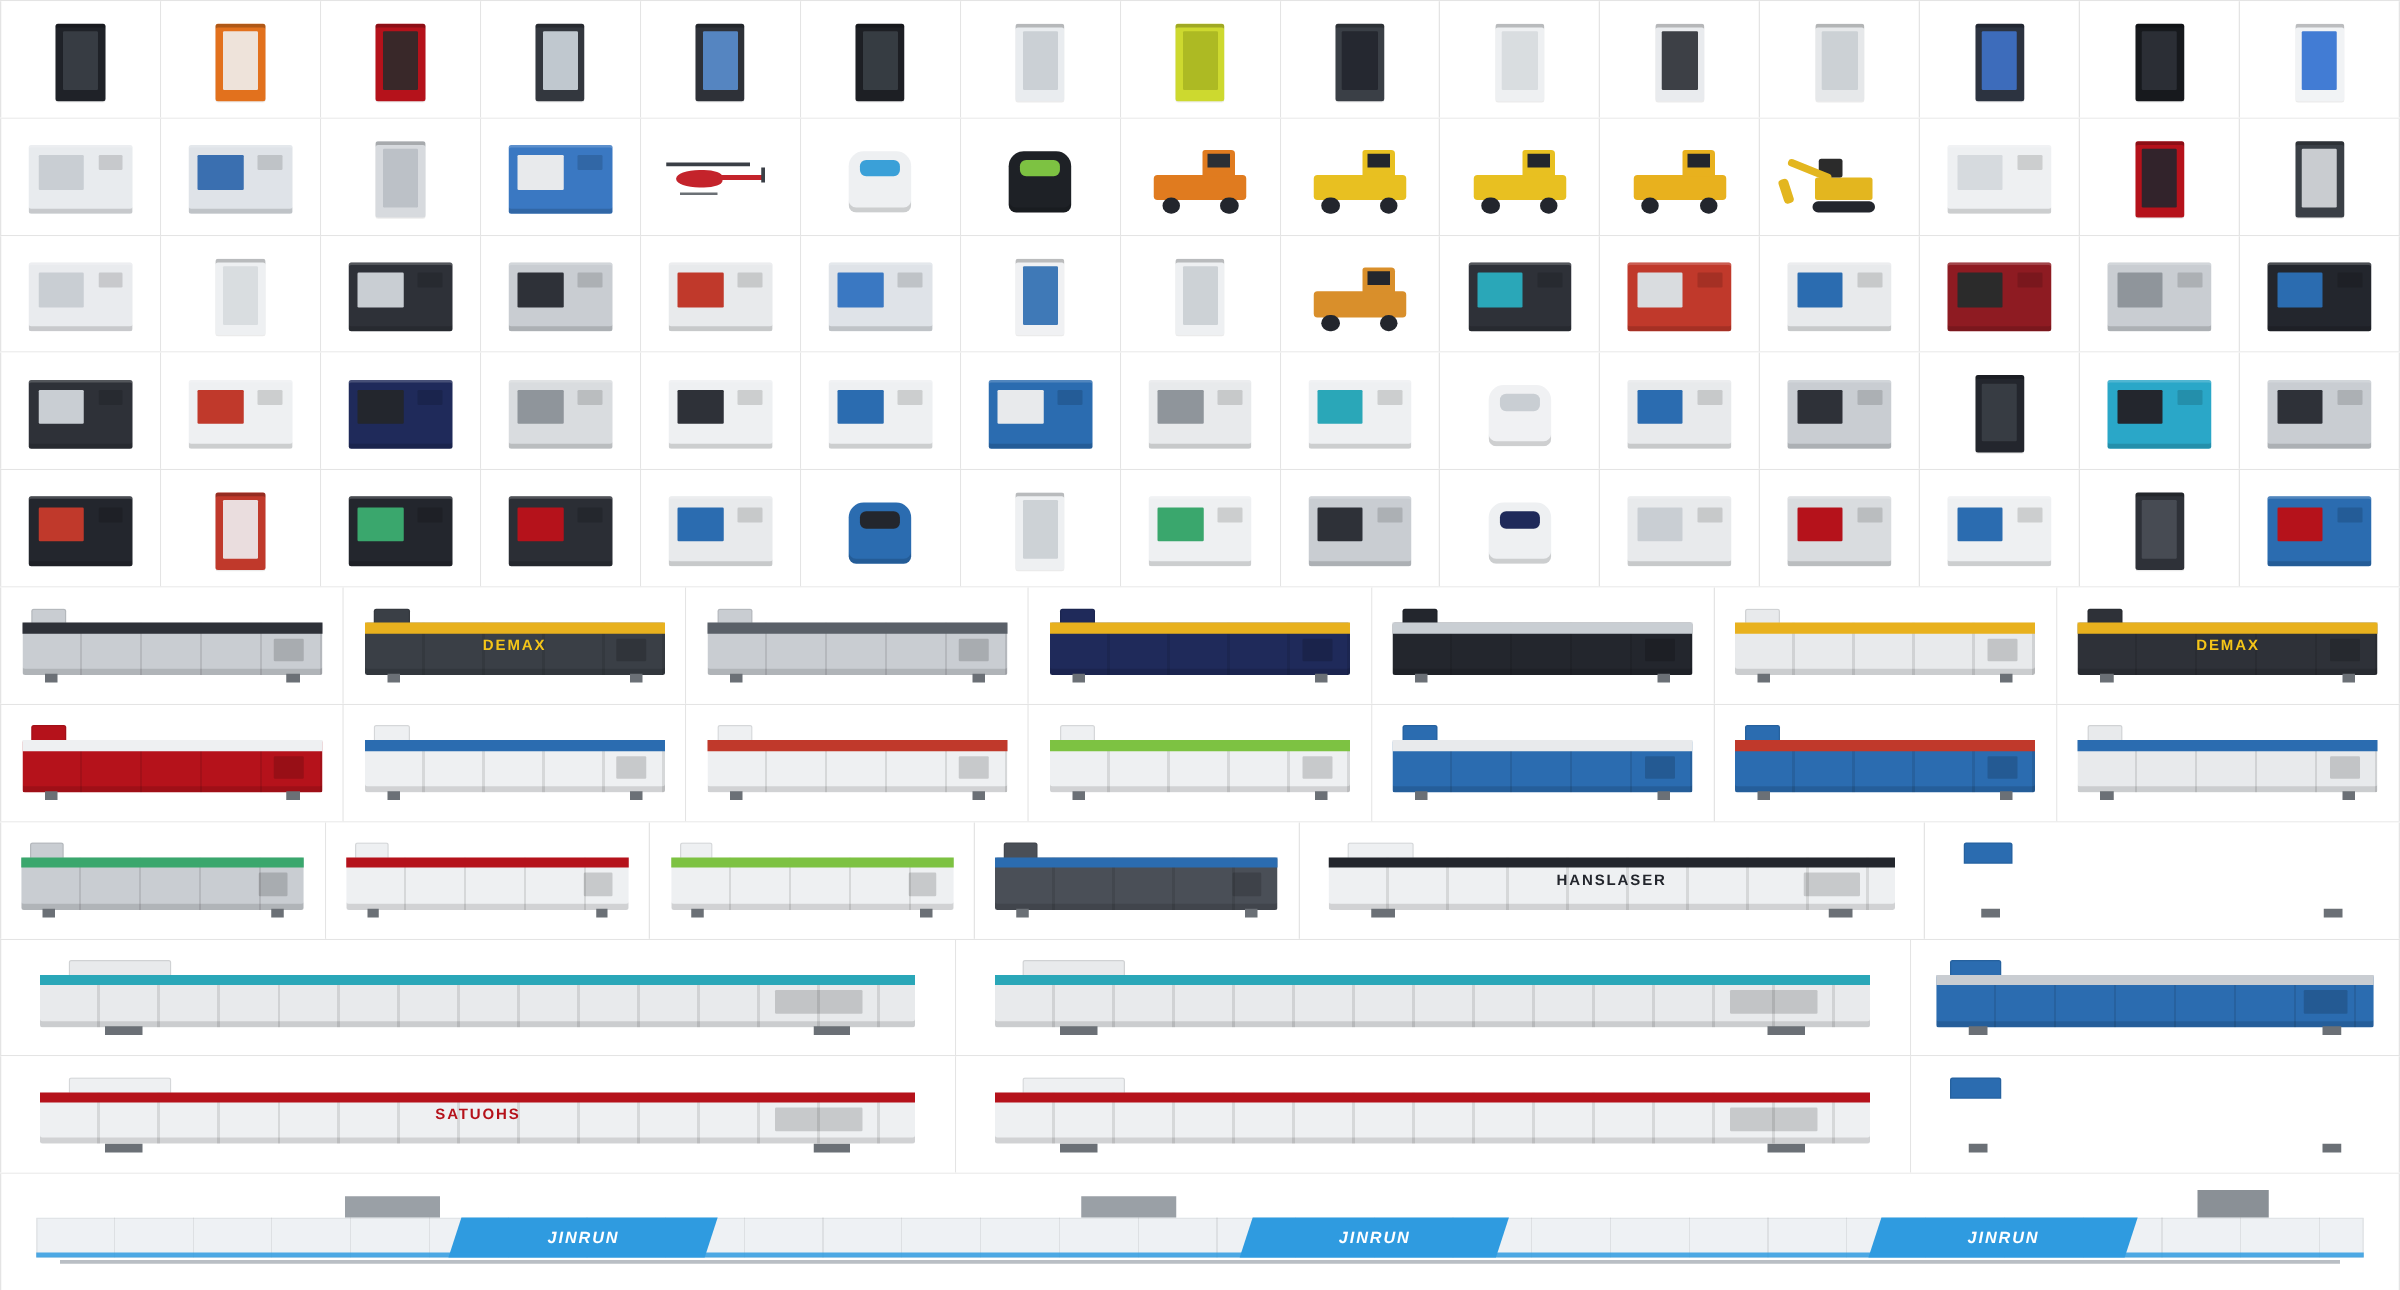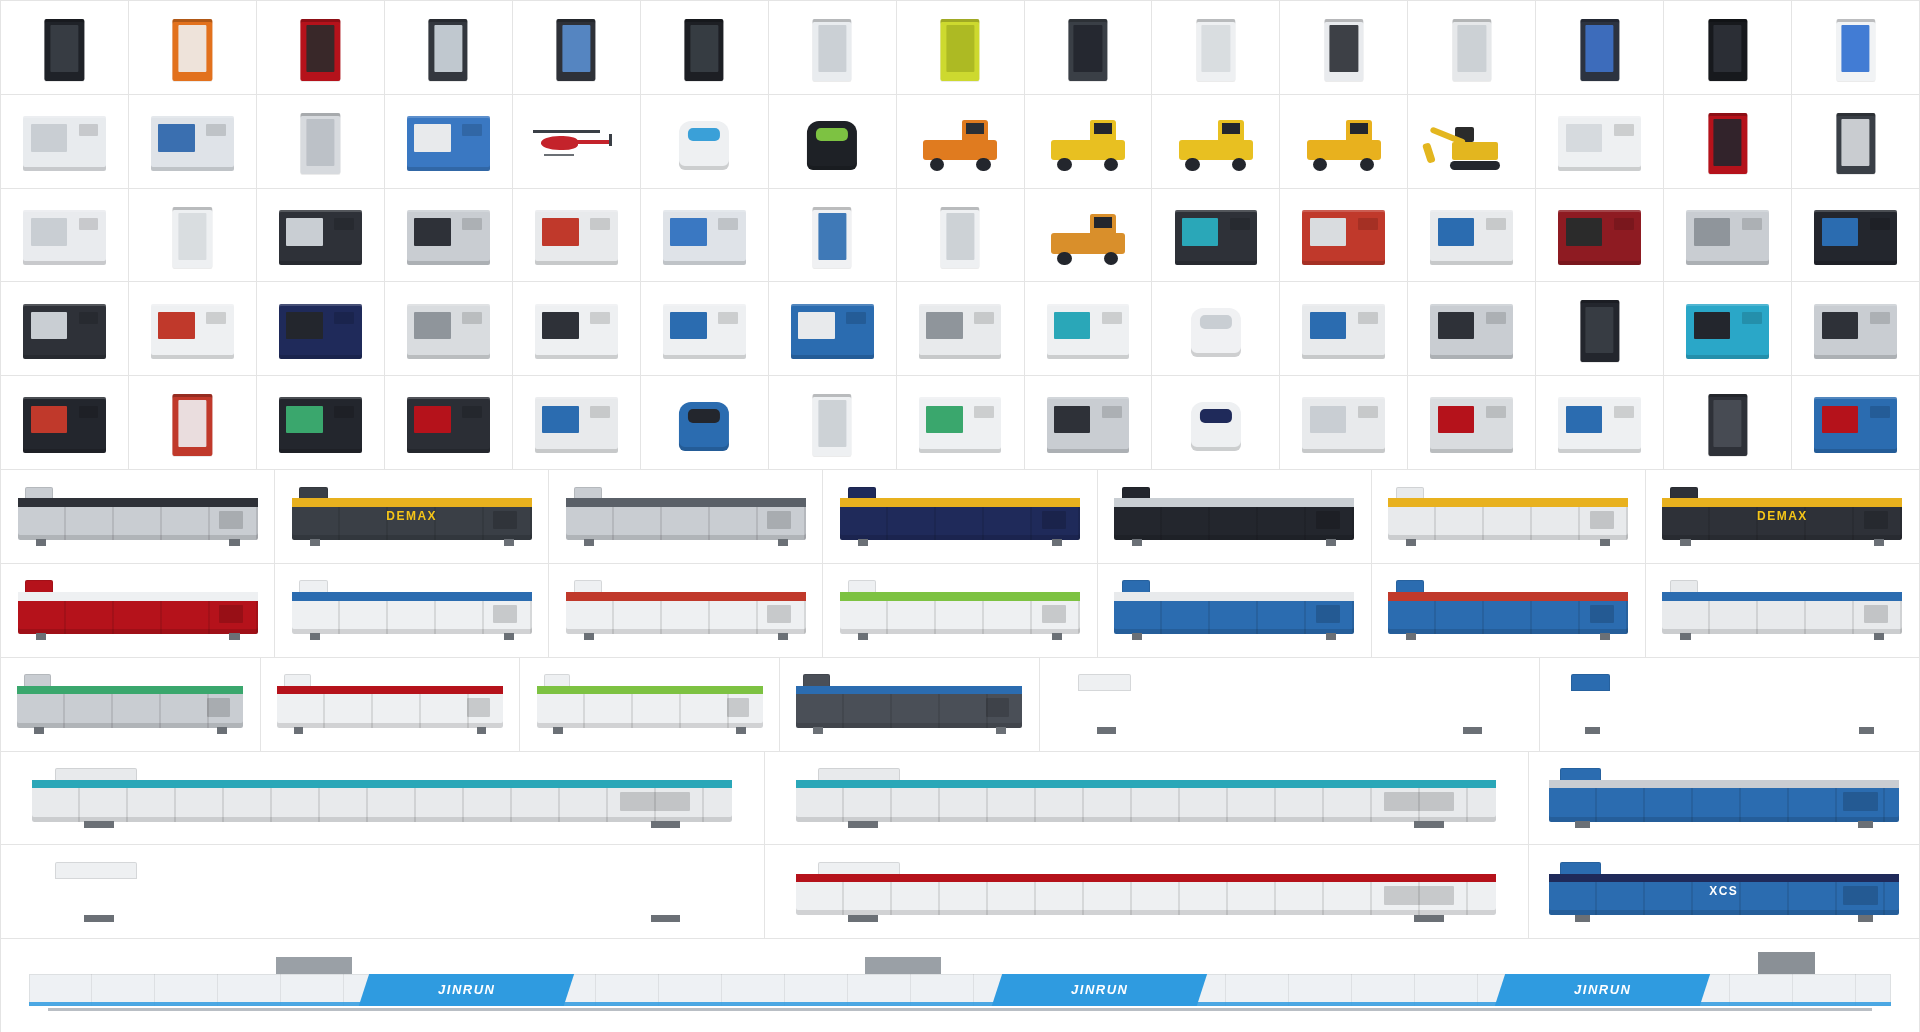--- a/index.html
+++ b/index.html
@@ -814,20 +814,25 @@
             <div style="position: absolute; left: 0px; right: 0px; top: 0px; height: 20%; background: rgb(43, 108, 176);"></div>
             <div style="position: absolute; right: 6%; top: 30%; width: 10%; height: 44%; background: rgba(0, 0, 0, 0.16); border-radius: 1px;"></div>
           </div>
           <div style="position: absolute; left: 10%; bottom: 12%; width: 4%; height: 9%; background: rgb(107, 112, 118);"></div>
           <div style="position: absolute; right: 10%; bottom: 12%; width: 4%; height: 9%; background: rgb(107, 112, 118);"></div>
         </div>
       </div>
       <div class="cell" style="flex: 4 1 0px;">
         <div class="machine" style="position: relative; width: 100%; height: 100%;">
           <div style="position: absolute; left: 6%; top: 12%; width: 11%; height: 22%; background: rgb(238, 240, 242); border-radius: 2px 2px 0px 0px; box-shadow: rgba(0, 0, 0, 0.1) 0px 0px 0px 1px inset;"></div>
+          <div style="position: absolute; inset: 27% 3% 20%; background: repeating-linear-gradient(90deg, rgba(0, 0, 0, 0) 0px, rgba(0, 0, 0, 0) 46px, rgba(0, 0, 0, 0.1) 46px, rgba(0, 0, 0, 0.1) 48px) rgb(238, 240, 242); border-radius: 2px; box-shadow: rgba(0, 0, 0, 0.12) 0px -5px 0px inset, rgba(255, 255, 255, 0.12) 0px 2px 0px inset;">
+            <div style="position: absolute; left: 0px; right: 0px; top: 0px; height: 20%; background: rgb(35, 38, 45);"></div>
+            <div style="position: absolute; right: 6%; top: 30%; width: 10%; height: 44%; background: rgba(0, 0, 0, 0.16); border-radius: 1px;"></div>
+            <span style="position: absolute; left: 50%; top: 42%; transform: translate(-50%, -50%); font: 700 12px / 1 &quot;Liberation Sans&quot;, sans-serif; letter-spacing: 1.5px; white-space: nowrap; z-index: 3; color: rgb(35, 38, 45);">HANSLASER</span>
+          </div>
           <div style="position: absolute; left: 10%; bottom: 12%; width: 4%; height: 9%; background: rgb(107, 112, 118);"></div>
           <div style="position: absolute; right: 10%; bottom: 12%; width: 4%; height: 9%; background: rgb(107, 112, 118);"></div>
         </div>
       </div>
       <div class="cell" style="flex: 3 1 0px;">
         <div class="machine" style="position: relative; width: 100%; height: 100%;">
           <div style="position: absolute; left: 6%; top: 12%; width: 11%; height: 22%; background: rgb(43, 108, 176); border-radius: 2px 2px 0px 0px; box-shadow: rgba(0, 0, 0, 0.1) 0px 0px 0px 1px inset;"></div>
           <div style="position: absolute; left: 10%; bottom: 12%; width: 4%; height: 9%; background: rgb(107, 112, 118);"></div>
           <div style="position: absolute; right: 10%; bottom: 12%; width: 4%; height: 9%; background: rgb(107, 112, 118);"></div>
         </div>
@@ -865,43 +870,43 @@
           </div>
           <div style="position: absolute; left: 10%; bottom: 12%; width: 4%; height: 9%; background: rgb(107, 112, 118);"></div>
           <div style="position: absolute; right: 10%; bottom: 12%; width: 4%; height: 9%; background: rgb(107, 112, 118);"></div>
         </div>
       </div>
     </div>
     <div class="row">
       <div class="cell" style="flex: 6 1 0px;">
         <div class="machine" style="position: relative; width: 100%; height: 100%;">
           <div style="position: absolute; left: 6%; top: 12%; width: 11%; height: 22%; background: rgb(238, 240, 242); border-radius: 2px 2px 0px 0px; box-shadow: rgba(0, 0, 0, 0.1) 0px 0px 0px 1px inset;"></div>
+          <div style="position: absolute; inset: 27% 3% 20%; background: repeating-linear-gradient(90deg, rgba(0, 0, 0, 0) 0px, rgba(0, 0, 0, 0) 46px, rgba(0, 0, 0, 0.1) 46px, rgba(0, 0, 0, 0.1) 48px) rgb(238, 240, 242); border-radius: 2px; box-shadow: rgba(0, 0, 0, 0.12) 0px -5px 0px inset, rgba(255, 255, 255, 0.12) 0px 2px 0px inset;">
+            <div style="position: absolute; left: 0px; right: 0px; top: 0px; height: 20%; background: rgb(181, 18, 27);"></div>
+            <div style="position: absolute; right: 6%; top: 30%; width: 10%; height: 44%; background: rgba(0, 0, 0, 0.16); border-radius: 1px;"></div>
+            <span style="position: absolute; left: 50%; top: 42%; transform: translate(-50%, -50%); font: 700 12px / 1 &quot;Liberation Sans&quot;, sans-serif; letter-spacing: 1.5px; white-space: nowrap; z-index: 3; color: rgb(181, 18, 27);">SATUOHS</span>
+          </div>
           <div style="position: absolute; left: 10%; bottom: 12%; width: 4%; height: 9%; background: rgb(107, 112, 118);"></div>
           <div style="position: absolute; right: 10%; bottom: 12%; width: 4%; height: 9%; background: rgb(107, 112, 118);"></div>
         </div>
       </div>
       <div class="cell" style="flex: 6 1 0px;">
         <div class="machine" style="position: relative; width: 100%; height: 100%;">
           <div style="position: absolute; left: 6%; top: 12%; width: 11%; height: 22%; background: rgb(238, 240, 242); border-radius: 2px 2px 0px 0px; box-shadow: rgba(0, 0, 0, 0.1) 0px 0px 0px 1px inset;"></div>
           <div style="position: absolute; inset: 27% 3% 20%; background: repeating-linear-gradient(90deg, rgba(0, 0, 0, 0) 0px, rgba(0, 0, 0, 0) 46px, rgba(0, 0, 0, 0.1) 46px, rgba(0, 0, 0, 0.1) 48px) rgb(238, 240, 242); border-radius: 2px; box-shadow: rgba(0, 0, 0, 0.12) 0px -5px 0px inset, rgba(255, 255, 255, 0.12) 0px 2px 0px inset;">
             <div style="position: absolute; left: 0px; right: 0px; top: 0px; height: 20%; background: rgb(181, 18, 27);"></div>
             <div style="position: absolute; right: 6%; top: 30%; width: 10%; height: 44%; background: rgba(0, 0, 0, 0.16); border-radius: 1px;"></div>
           </div>
           <div style="position: absolute; left: 10%; bottom: 12%; width: 4%; height: 9%; background: rgb(107, 112, 118);"></div>
           <div style="position: absolute; right: 10%; bottom: 12%; width: 4%; height: 9%; background: rgb(107, 112, 118);"></div>
         </div>
       </div>
       <div class="cell" style="flex: 3 1 0px;">
         <div class="machine" style="position: relative; width: 100%; height: 100%;">
           <div style="position: absolute; left: 6%; top: 12%; width: 11%; height: 22%; background: rgb(43, 108, 176); border-radius: 2px 2px 0px 0px; box-shadow: rgba(0, 0, 0, 0.1) 0px 0px 0px 1px inset;"></div>
-          <div style="position: absolute; inset: 27% 3% 20%; background: repeating-linear-gradient(90deg, rgba(0, 0, 0, 0) 0px, rgba(0, 0, 0, 0) 46px, rgba(0, 0, 0, 0.1) 46px, rgba(0, 0, 0, 0.1) 48px) rgb(43, 108, 176); border-radius: 2px; box-shadow: rgba(0, 0, 0, 0.12) 0px -5px 0px inset, rgba(255, 255, 255, 0.12) 0px 2px 0px inset;">
-            <div style="position: absolute; left: 0px; right: 0px; top: 0px; height: 20%; background: rgb(31, 42, 90);"></div>
-            <div style="position: absolute; right: 6%; top: 30%; width: 10%; height: 44%; background: rgba(0, 0, 0, 0.16); border-radius: 1px;"></div>
-            <span style="position: absolute; left: 50%; top: 42%; transform: translate(-50%, -50%); font: 700 12px / 1 &quot;Liberation Sans&quot;, sans-serif; letter-spacing: 1.5px; white-space: nowrap; z-index: 3; color: rgb(255, 255, 255);">XCS</span>
-          </div>
           <div style="position: absolute; left: 10%; bottom: 12%; width: 4%; height: 9%; background: rgb(107, 112, 118);"></div>
           <div style="position: absolute; right: 10%; bottom: 12%; width: 4%; height: 9%; background: rgb(107, 112, 118);"></div>
         </div>
       </div>
     </div>
     <div class="row">
       <div class="cell" style="flex: 15 1 0px;">
         <div class="machine" style="position: relative; width: 100%; height: 100%;">
           <div style="position: absolute; left: 14%; top: 14%; width: 4%; height: 24%; background: rgb(154, 160, 166);"></div>
           <div style="position: absolute; left: 45%; top: 14%; width: 4%; height: 24%; background: rgb(154, 160, 166);"></div>

